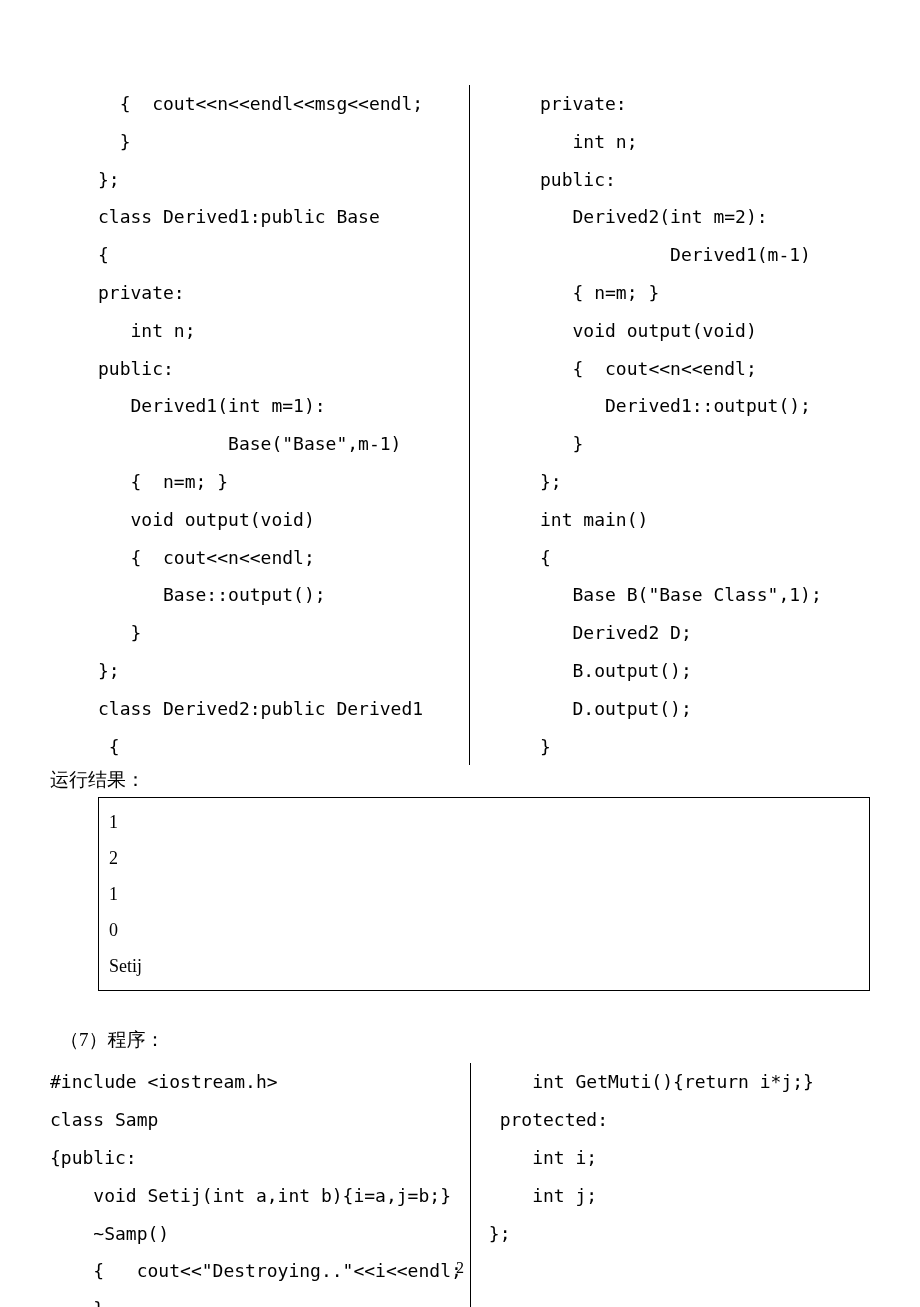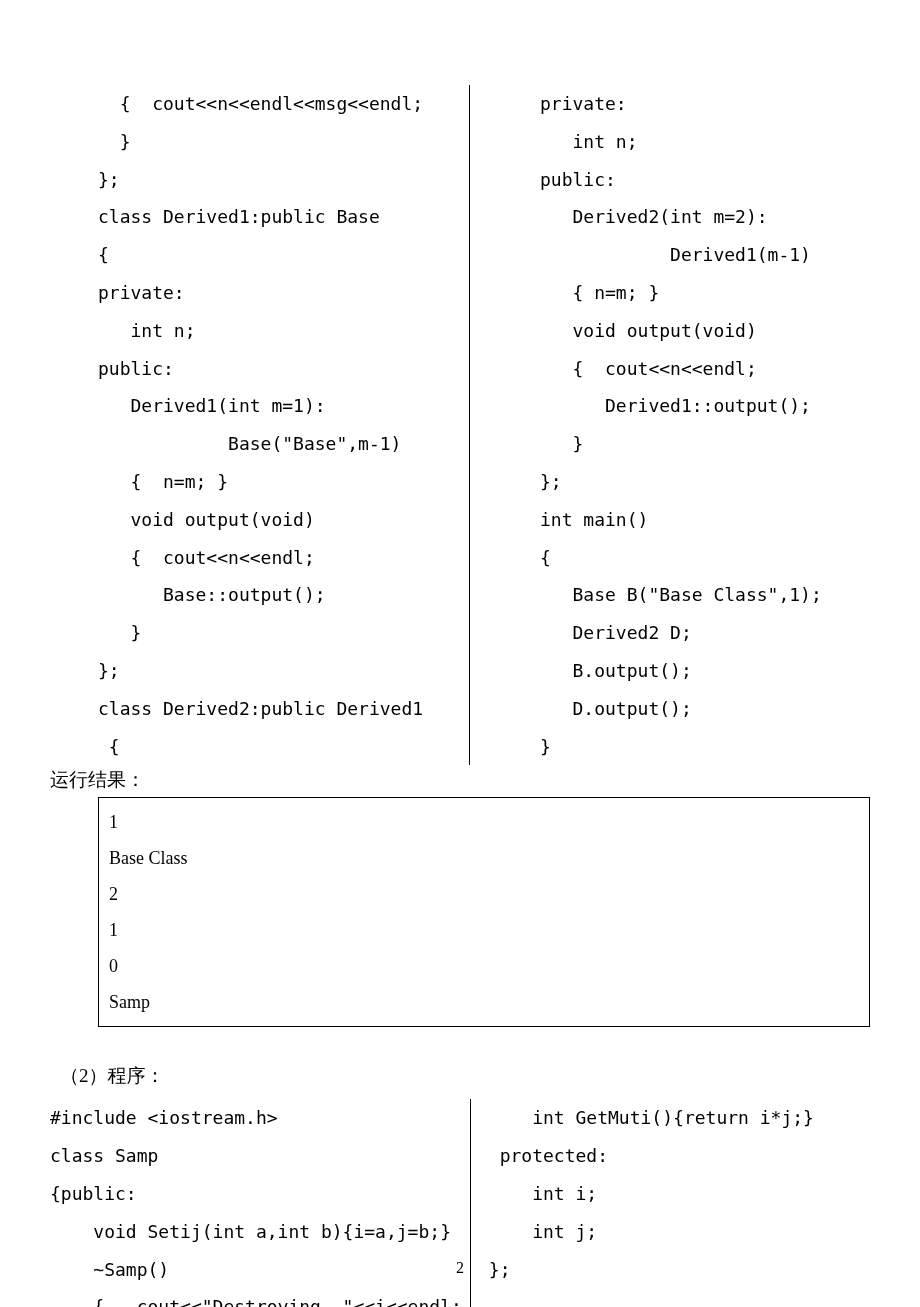--- a/index.html
+++ b/index.html
@@ -116,28 +116,27 @@
       Derived2 D;
       B.output();
       D.output();
    }</div>
 </div>
 
 <div class="result-label">运行结果：</div>
 
 <div class="result-box">
   <div>1</div>
-  <div>Base Class</div>
   <div>2</div>
   <div>1</div>
   <div>0</div>
-  <div>Samp</div>
+  <div>Setij</div>
 </div>
 
-<div class="section-label">（2）程序：</div>
+<div class="section-label">（7）程序：</div>
 
 <div class="code-columns2">
   <div class="code-col2 code-col2-left">#include &lt;iostream.h&gt;
 class Samp
 {public:
     void Setij(int a,int b){i=a,j=b;}
     ~Samp()
     {   cout&lt;&lt;"Destroying.."&lt;&lt;i&lt;&lt;endl;
     }</div>
   <div class="code-col2 code-col2-right">    int GetMuti(){return i*j;}

